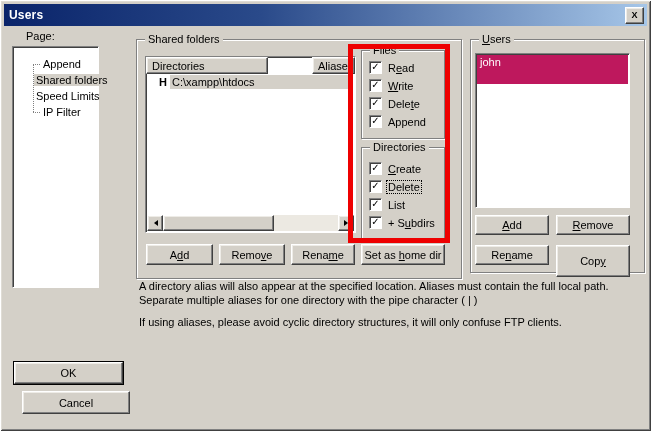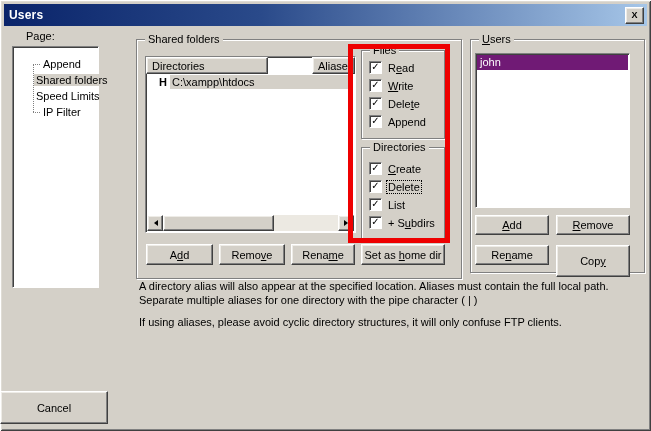--- a/index.html
+++ b/index.html
@@ -48,28 +48,28 @@
   .dirs-group{left:361px;top:147px;width:82px;height:91px;}
   .cb-row{position:absolute;left:7px;display:flex;align-items:center;height:13px;}
   .checkbox{width:13px;height:13px;box-sizing:border-box;display:flex;align-items:center;justify-content:center;flex:none;}
   .check{font-size:10px;font-weight:bold;line-height:1;margin-top:-1px;}
   .cb-label{margin-left:5px;white-space:nowrap;padding:0 1px;}
   .cb-label.focused{outline:1px dotted #000;}
 
   
   .users-group{left:470px;top:39px;width:173px;height:232px;}
   .users-list{position:absolute;left:4px;top:13px;width:155px;height:155px;box-sizing:border-box;}
-  .user-row{height:15px;line-height:15px;background:#701a75;color:#FFFFFF;padding-left:3px;margin:1px;}
+  .user-row{height:29px;line-height:15px;background:#be185d;color:#FFFFFF;padding-left:3px;margin:1px;}
 
   
   .help{position:absolute;left:139px;top:279px;width:492px;line-height:14px;}
   .help p{margin:0 0 8px 0;}
   .ok-ring{position:absolute;left:13px;top:361px;width:111px;height:24px;border:1px solid #000;box-sizing:border-box;background:#D4D0C8;}
   .ok-inner{width:100%;height:100%;box-sizing:border-box;display:flex;align-items:center;justify-content:center;}
-  .cancel-btn{left:0;top:391px;width:108px;height:33px;}
+  .cancel-btn{left:22px;top:391px;width:108px;height:23px;}
 
   .annotation{position:absolute;left:348px;top:44px;width:102px;height:199px;box-sizing:border-box;border:5px solid #EE0000;z-index:50;pointer-events:none;}
 </style>
 </head>
 <body>
 
 <div class="dialog">
 
   <div class="titlebar">
     <span class="title-text">Users</span>
@@ -214,19 +214,24 @@
     <div class="btn bevel" style="left:85px;top:205px;width:74px;height:32px;">
       <span>Cop<u>y</u></span>
     </div>
   </div>
 
   <div class="help">
     <p>A directory alias will also appear at the specified location. Aliases must contain the full local path. Separate multiple aliases for one directory with the pipe character ( | )</p>
     <p>If using aliases, please avoid cyclic directory structures, it will only confuse FTP clients.</p>
   </div>
 
+  <div class="ok-ring">
+    <div class="ok-inner bevel">
+      <span>OK</span>
+    </div>
+  </div>
   <div class="btn bevel cancel-btn">
     <span>Cancel</span>
   </div>
 
   <div class="annotation" style="border-color: rgb(238, 0, 0);"></div>
 
 </div>
 
 </body></html>

